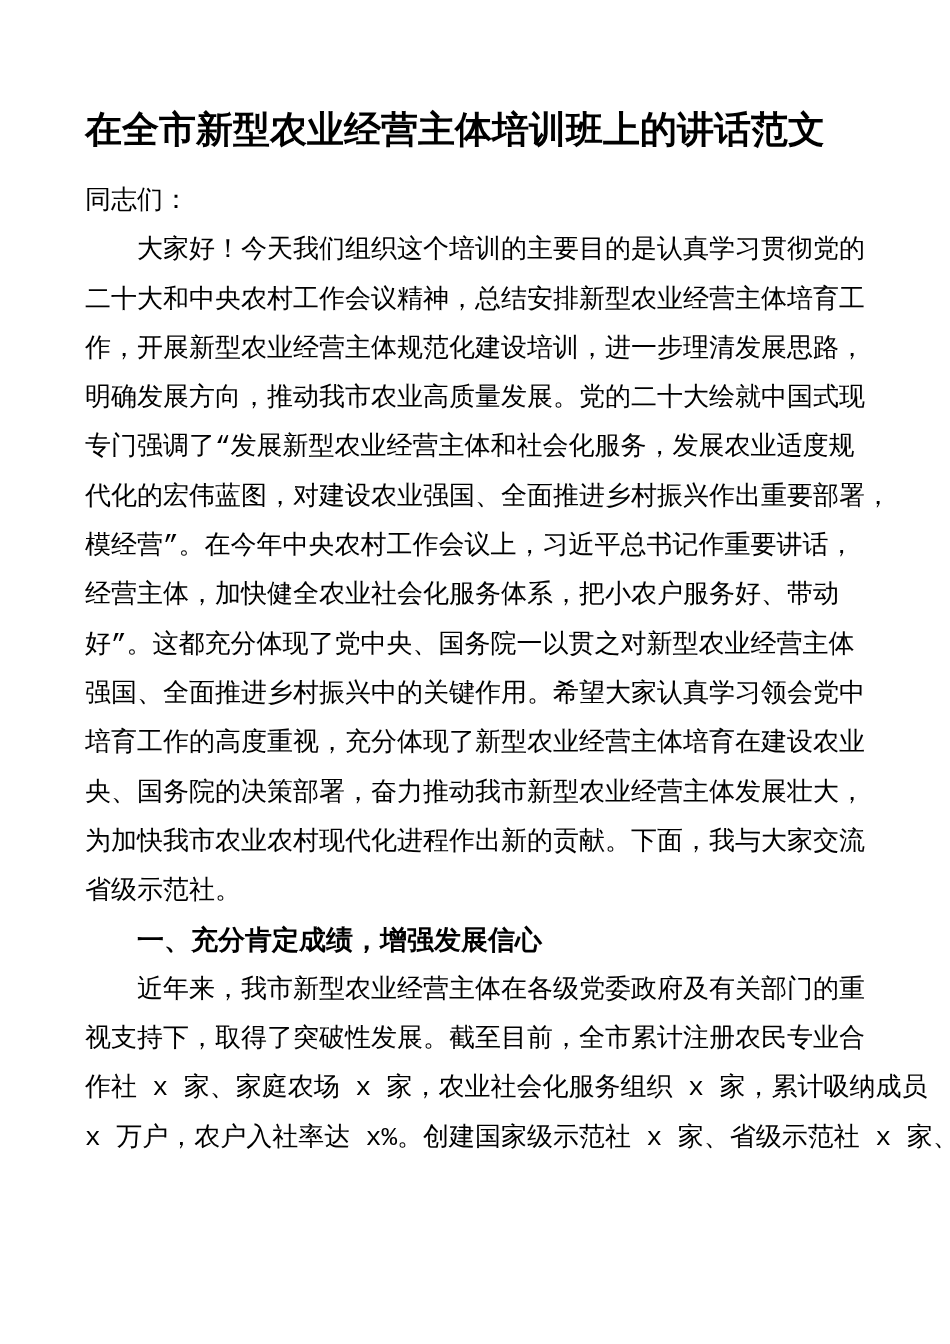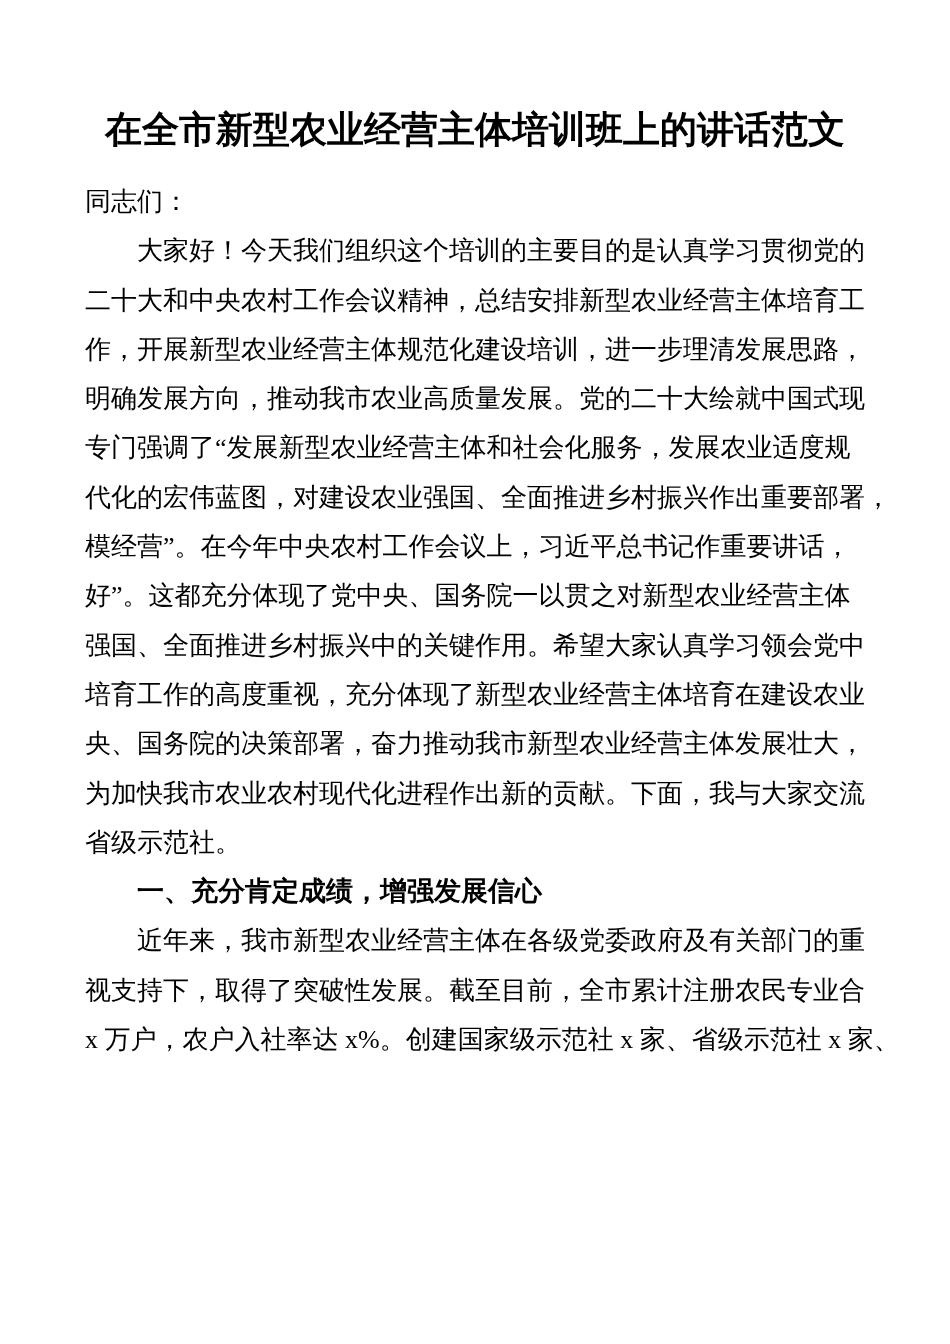--- a/index.html
+++ b/index.html
@@ -20,29 +20,29 @@
     height: 1344px;
     padding: 0 85px;
     background: #ffffff;
   }
   .doc-title {
     margin: 106px 0 0 0;
     font-family: "Liberation Sans", sans-serif;
     font-weight: bold;
     font-size: 37px;
     line-height: 48px;
-    text-align: center;
+    text-align: left;
     white-space: nowrap;
     color: #000000;
   }
   .salutation {
     margin-top: 23px;
   }
   .body-line {
-    font-family: Liberation Serif, serif;
+    font-family: Liberation Mono, monospace;
     font-size: 26px;
     line-height: 49.3px;
     white-space: nowrap;
     color: #000000;
   }
   .indent {
     text-indent: 2em;
   }
   .section-heading {
     margin: 0;
@@ -65,29 +65,31 @@
   <div class="body-line salutation">同志们：</div>
 
   <div class="block">
     <div class="body-line indent">大家好！今天我们组织这个培训的主要目的是认真学习贯彻党的</div>
     <div class="body-line">二十大和中央农村工作会议精神，总结安排新型农业经营主体培育工</div>
     <div class="body-line">作，开展新型农业经营主体规范化建设培训，进一步理清发展思路，</div>
     <div class="body-line">明确发展方向，推动我市农业高质量发展。党的二十大绘就中国式现</div>
     <div class="body-line">专门强调了“发展新型农业经营主体和社会化服务，发展农业适度规</div>
     <div class="body-line">代化的宏伟蓝图，对建设农业强国、全面推进乡村振兴作出重要部署，</div>
     <div class="body-line">模经营”。在今年中央农村工作会议上，习近平总书记作重要讲话，</div>
+    <div class="body-line">经营主体，加快健全农业社会化服务体系，把小农户服务好、带动</div>
     <div class="body-line">好”。这都充分体现了党中央、国务院一以贯之对新型农业经营主体</div>
     <div class="body-line">强国、全面推进乡村振兴中的关键作用。希望大家认真学习领会党中</div>
     <div class="body-line">培育工作的高度重视，充分体现了新型农业经营主体培育在建设农业</div>
     <div class="body-line">央、国务院的决策部署，奋力推动我市新型农业经营主体发展壮大，</div>
     <div class="body-line">为加快我市农业农村现代化进程作出新的贡献。下面，我与大家交流</div>
     <div class="body-line">省级示范社。</div>
   </div>
 
   <h2 class="section-heading">一、充分肯定成绩，增强发展信心</h2>
 
   <div class="block">
     <div class="body-line indent">近年来，我市新型农业经营主体在各级党委政府及有关部门的重</div>
     <div class="body-line">视支持下，取得了突破性发展。截至目前，全市累计注册农民专业合</div>
+    <div class="body-line">作社 x 家、家庭农场 x 家，农业社会化服务组织 x 家，累计吸纳成员</div>
     <div class="body-line">x 万户，农户入社率达 x%。创建国家级示范社 x 家、省级示范社 x 家、</div>
   </div>
 
 </div>
 
 </body></html>

